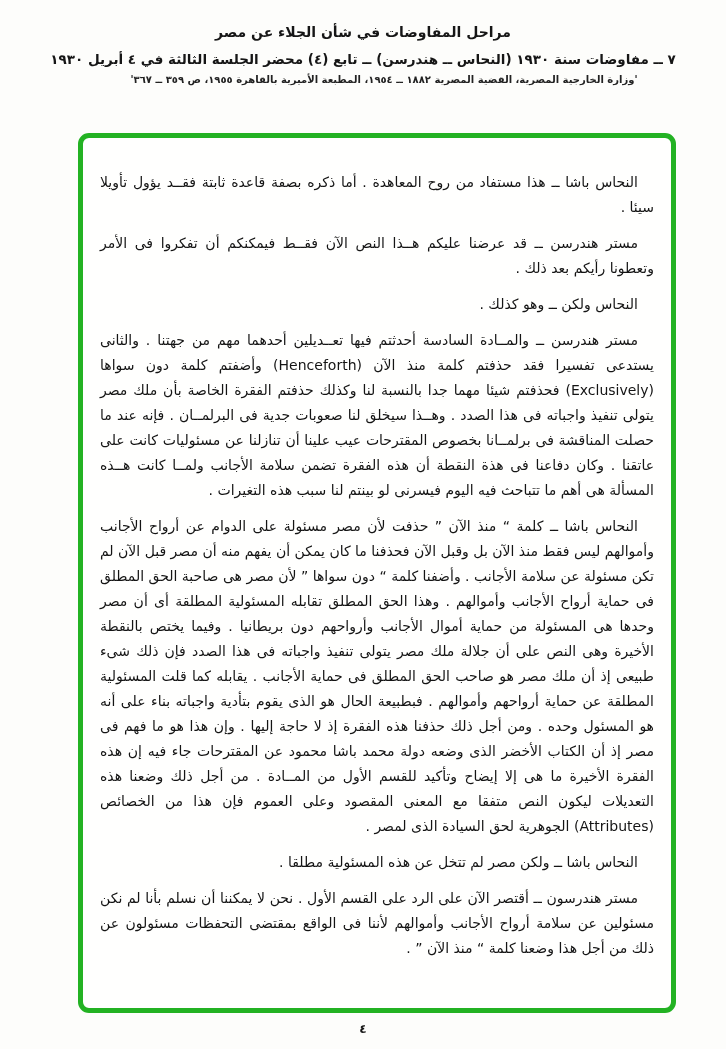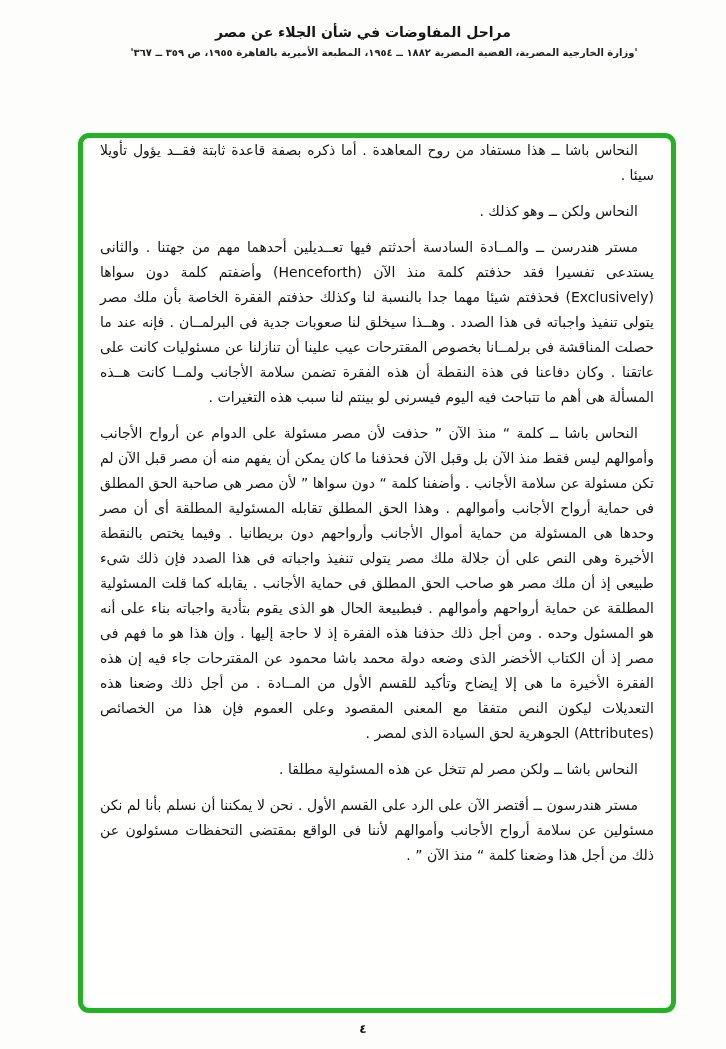--- a/index.html
+++ b/index.html
@@ -26,21 +26,21 @@
     margin-top:7px; font-size:10px; font-weight:bold; color:#222;margin-left:42px;
   }
   .highlight-box {
     position:absolute;
     left:78px; top:133px;
     width:598px; height:880px;
     box-sizing:border-box;
     border:5px solid #23b223;
     border-radius:11px;
     background:#fffffe;
-    padding:0 17px 0 17px;
+    padding:32px 17px 0 17px;
     direction:rtl;
     overflow:hidden;
   }
   .highlight-box p {
     margin:0 0 11px 0;
     font-size:14px;
     line-height:25px;
     text-align:justify;
     text-indent:16px;
     color:#141414;
@@ -51,25 +51,27 @@
     font-size:12px; font-weight:bold;
   }
 </style>
 </head>
 <body>
 
 <div class="page">
 
   <div class="header">
     <div class="doc-title">مراحل المفاوضات في شأن الجلاء عن مصر</div>
+    <div class="doc-subtitle">٧ ــ مفاوضات سنة ١٩٣٠ (النحاس ــ هندرسن) ــ تابع (٤) محضر الجلسة الثالثة في ٤ أبريل ١٩٣٠</div>
     <div class="doc-source">'وزارة الخارجية المصرية، القضية المصرية ١٨٨٢ ــ ١٩٥٤، المطبعة الأميرية بالقاهرة ١٩٥٥، ص ٣٥٩ ــ ٣٦٧'</div>
   </div>
 
   <div class="highlight-box">
     <p>النحاس باشا ــ هذا مستفاد من روح المعاهدة . أما ذكره بصفة قاعدة ثابتة فقــد يؤول تأويلا سيئا .</p>
+    <p>مستر هندرسن ــ قد عرضنا عليكم هــذا النص الآن فقــط فيمكنكم أن تفكروا فى الأمر وتعطونا رأيكم بعد ذلك .</p>
     <p>النحاس ولكن ــ وهو كذلك .</p>
     <p>مستر هندرسن ــ والمــادة السادسة أحدثتم فيها تعــديلين أحدهما مهم من جهتنا . والثانى يستدعى تفسيرا فقد حذفتم كلمة منذ الآن (Henceforth) وأضفتم كلمة دون سواها (Exclusively) فحذفتم شيئا مهما جدا بالنسبة لنا وكذلك حذفتم الفقرة الخاصة بأن ملك مصر يتولى تنفيذ واجباته فى هذا الصدد . وهــذا سيخلق لنا صعوبات جدية فى البرلمــان . فإنه عند ما حصلت المناقشة فى برلمــانا بخصوص المقترحات عيب علينا أن تنازلنا عن مسئوليات كانت على عاتقنا . وكان دفاعنا فى هذة النقطة أن هذه الفقرة تضمن سلامة الأجانب ولمــا كانت هــذه المسألة هى أهم ما تتباحث فيه اليوم فيسرنى لو بينتم لنا سبب هذه التغيرات .</p>
     <p>النحاس باشا ــ كلمة “ منذ الآن ” حذفت لأن مصر مسئولة على الدوام عن أرواح الأجانب وأموالهم ليس فقط منذ الآن بل وقبل الآن فحذفنا ما كان يمكن أن يفهم منه أن مصر قبل الآن لم تكن مسئولة عن سلامة الأجانب . وأضفنا كلمة “ دون سواها ” لأن مصر هى صاحبة الحق المطلق فى حماية أرواح الأجانب وأموالهم . وهذا الحق المطلق تقابله المسئولية المطلقة أى أن مصر وحدها هى المسئولة من حماية أموال الأجانب وأرواحهم دون بريطانيا . وفيما يختص بالنقطة الأخيرة وهى النص على أن جلالة ملك مصر يتولى تنفيذ واجباته فى هذا الصدد فإن ذلك شىء طبيعى إذ أن ملك مصر هو صاحب الحق المطلق فى حماية الأجانب . يقابله كما قلت المسئولية المطلقة عن حماية أرواحهم وأموالهم . فبطبيعة الحال هو الذى يقوم بتأدية واجباته بناء على أنه هو المسئول وحده . ومن أجل ذلك حذفنا هذه الفقرة إذ لا حاجة إليها . وإن هذا هو ما فهم فى مصر إذ أن الكتاب الأخضر الذى وضعه دولة محمد باشا محمود عن المقترحات جاء فيه إن هذه الفقرة الأخيرة ما هى إلا إيضاح وتأكيد للقسم الأول من المــادة . من أجل ذلك وضعنا هذه التعديلات ليكون النص متفقا مع المعنى المقصود وعلى العموم فإن هذا من الخصائص (Attributes) الجوهرية لحق السيادة الذى لمصر .</p>
     <p>النحاس باشا ــ ولكن مصر لم تتخل عن هذه المسئولية مطلقا .</p>
     <p>مستر هندرسون ــ أقتصر الآن على الرد على القسم الأول . نحن لا يمكننا أن نسلم بأنا لم نكن مسئولين عن سلامة أرواح الأجانب وأموالهم لأننا فى الواقع بمقتضى التحفظات مسئولون عن ذلك من أجل هذا وضعنا كلمة “ منذ الآن ” .</p>
   </div>
 
   <div class="page-number">٤</div>
 
 </div>

